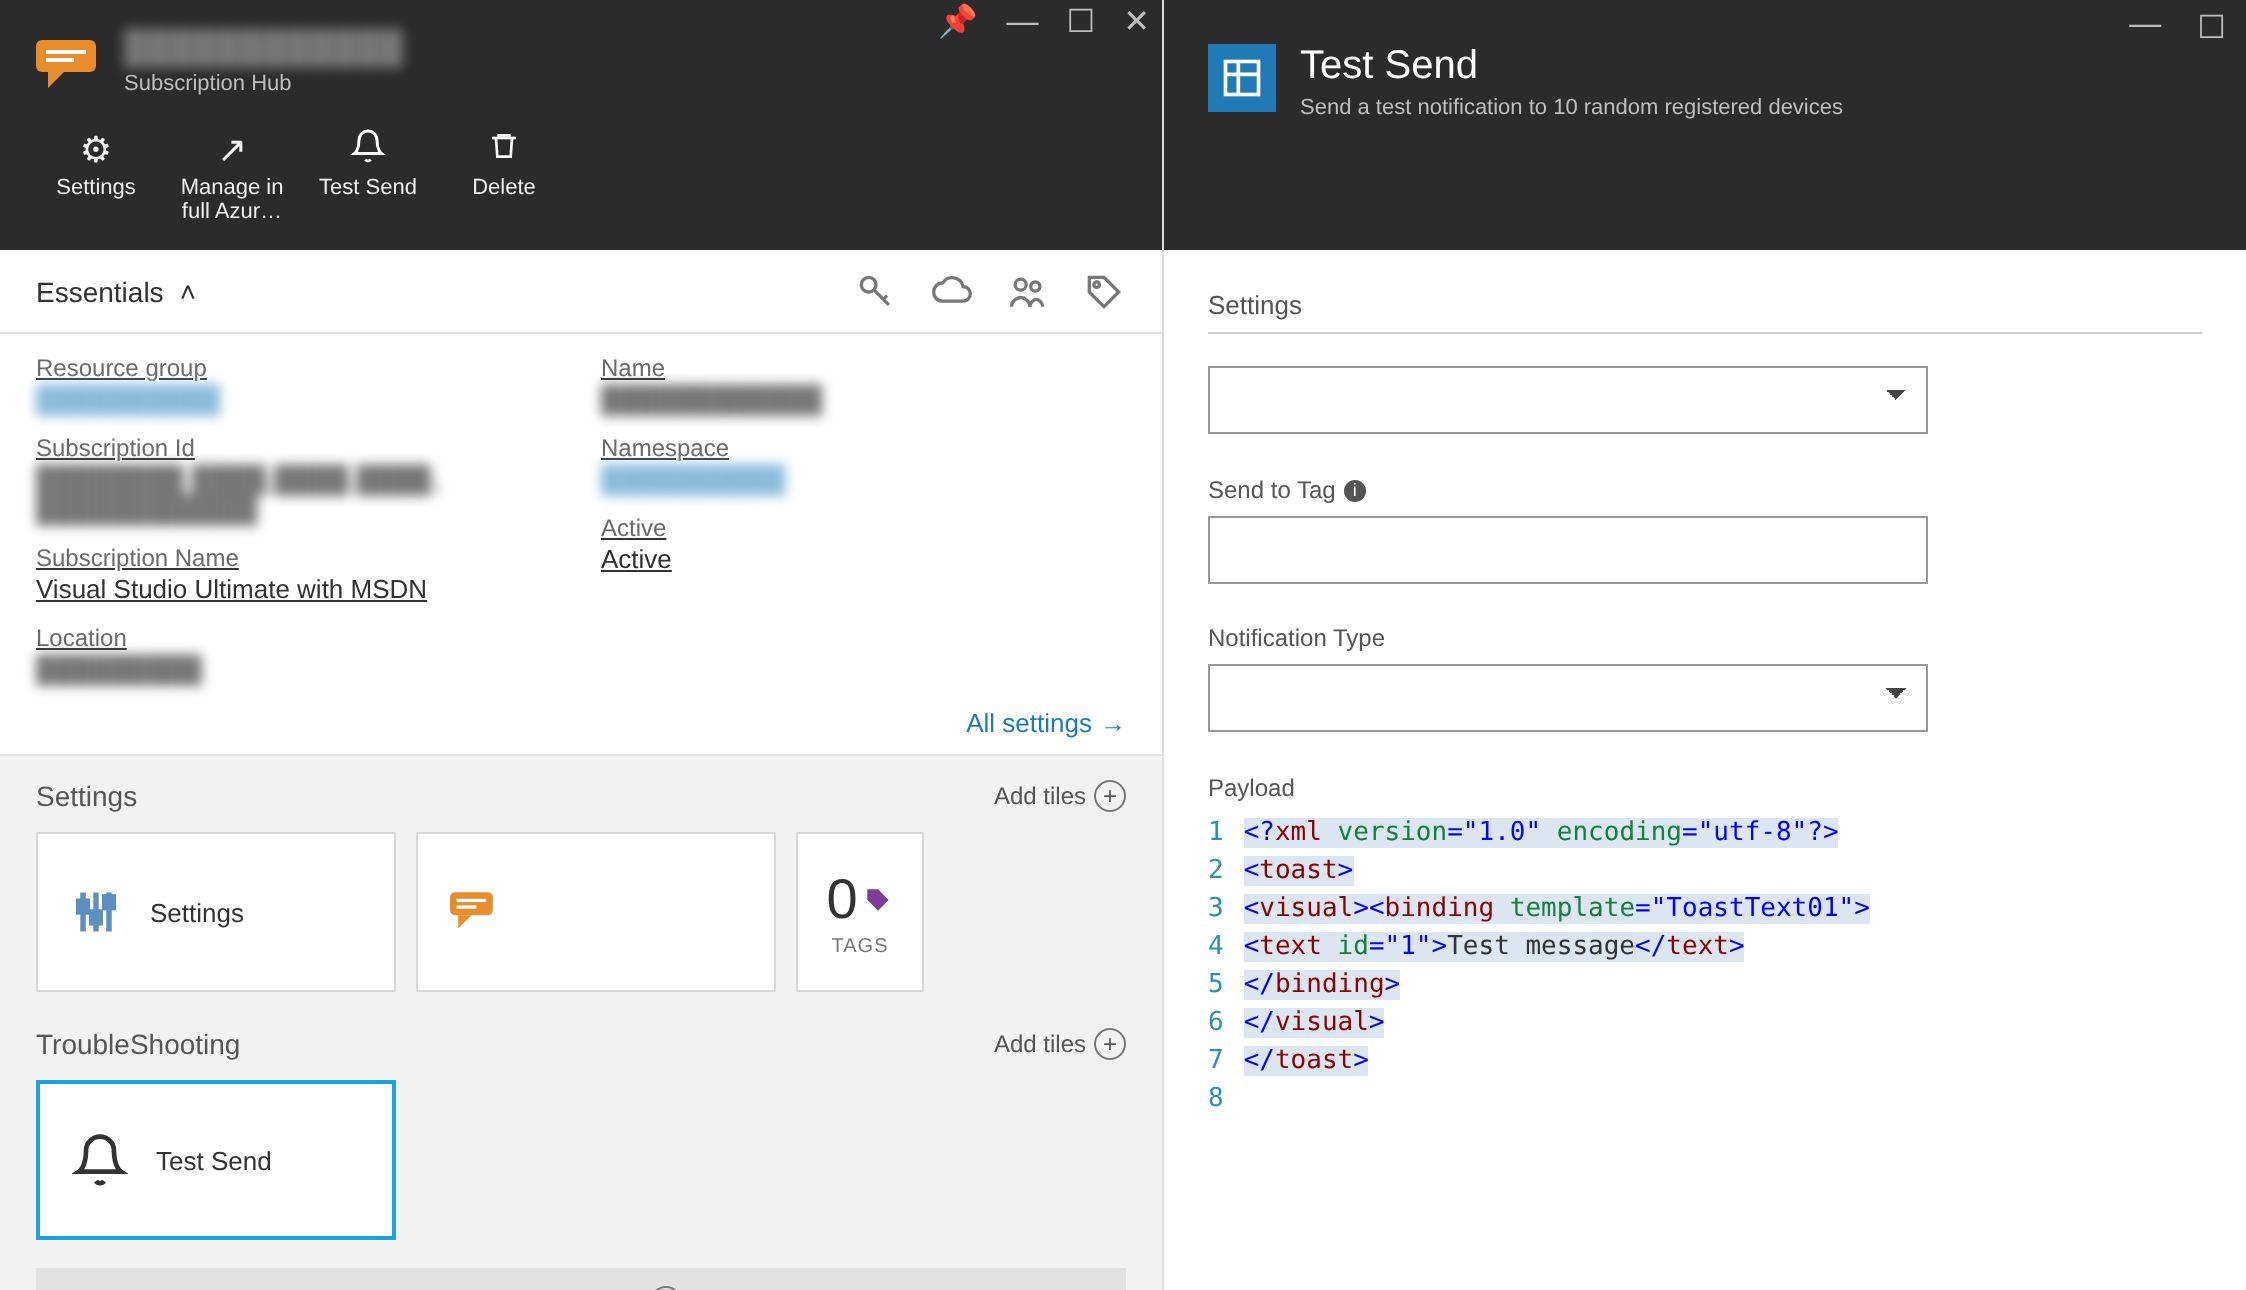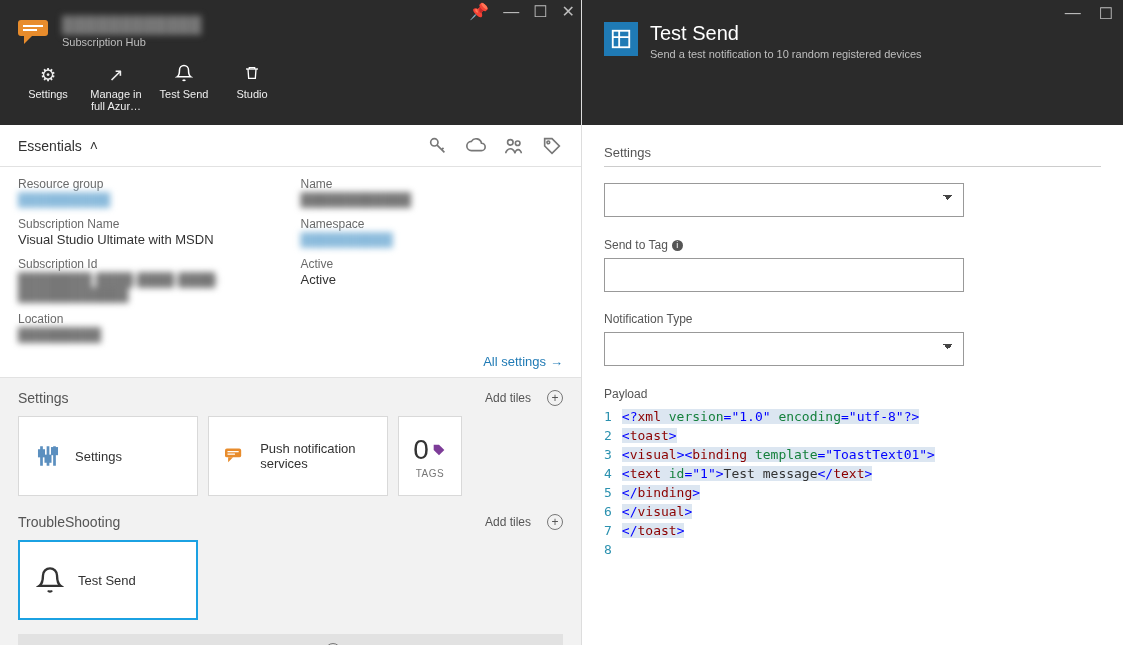--- a/index.html
+++ b/index.html
@@ -103,21 +103,21 @@
     padding: 10px 18px 8px 18px;
     border-bottom:1px solid #e2e2e2;
     display:flex;
     flex-direction:column;
   }
   .ess-cols {
     display:flex;
     gap:20px;
   }
   .ess-col { flex:1; }
-  .kv { margin-bottom:10px; }
+  .kv { margin-bottom:10px;text-decoration:underline; }
   .kv-label { font-size:12px; color:#6a6a6a; }
   .kv-value { font-size:13px; color:#323232; margin-top:1px;}
   .kv-link { color:#1f7ab5; }
   .blur { filter: blur(3px); color:#8bbbdc; }
   .gray-blur { filter: blur(3px); color:#777; }
   .all-settings {
     align-self:flex-end;
     color:#1f7ab5;
     font-size:13px;
     display:flex;align-items:center;gap:4px;
@@ -131,21 +131,21 @@
     padding:12px 18px;
     overflow:auto;
   }
   .section-header {
     display:flex;justify-content:space-between;align-items:center;
     margin-bottom:10px;
     color:#555;
   }
   .section-title { font-size:14px; color:#555;}
   .add-tiles {
-    font-size:12px;color:#555;display:flex;align-items:center;gap:16px;
+    font-size:12px;color:#555;display:flex;align-items:center;gap:4px;
     cursor:pointer;
   }
   .circle-plus {
     width:16px;height:16px;border:1px solid #777;border-radius:50%;
     display:inline-flex;align-items:center;justify-content:center;
     font-size:12px;line-height:1;color:#555;
   }
   .tile-row { display:flex; gap:10px; }
   .tile {
     background:#fff;border:1px solid #d9d9d9;
@@ -288,21 +288,21 @@
         <span>Test Send</span>
       </div>
       <div class="tool-btn">
         <span class="tool-icon">
           <svg width="16" height="18" viewBox="0 0 24 24" fill="none" stroke="#fff" stroke-width="2" style="margin:0 auto;">
               <path d="M3 6h18"></path>
               <path d="M8 6V4h8v2"></path>
               <path d="M6 6l1 14h10l1-14"></path>
             </svg>
         </span>
-        <span>Studio</span>
+        <span>Delete</span>
       </div>
     </div>
   </div>
 
   <div class="essentials-bar">
     <div class="ess-left">
       <span>Essentials</span>
       <span>˄</span>
     </div>
     <div class="ess-icons">
@@ -328,26 +328,26 @@
   </div>
 
   <div class="essentials-body">
     <div class="ess-cols">
       <div class="ess-col">
         <div class="kv">
           <div class="kv-label">Resource group</div>
           <div class="kv-value kv-link blur">██████████</div>
         </div>
         <div class="kv">
+          <div class="kv-label">Subscription Id</div>
+          <div class="kv-value gray-blur">████████-████-████-████-████████████</div>
+        </div>
+        <div class="kv">
           <div class="kv-label">Subscription Name</div>
           <div class="kv-value">Visual Studio Ultimate with MSDN</div>
-        </div>
-        <div class="kv">
-          <div class="kv-label">Subscription Id</div>
-          <div class="kv-value gray-blur">████████-████-████-████-████████████</div>
         </div>
         <div class="kv">
           <div class="kv-label">Location</div>
           <div class="kv-value gray-blur">█████████</div>
         </div>
       </div>
       <div class="ess-col">
         <div class="kv">
           <div class="kv-label">Name</div>
           <div class="kv-value gray-blur">████████████</div>
@@ -387,21 +387,20 @@
           </svg>
         <span class="tile-label">Settings</span>
       </div>
       <div class="tile w180">
         <svg width="28" height="24" viewBox="0 0 34 28">
             <rect x="0" y="2" width="26" height="14" rx="3" fill="#e88c2c"></rect>
             <path d="M5 16 L5 24 L13 16 Z" fill="#e88c2c"></path>
             <rect x="4" y="6" width="18" height="2" fill="#fff"></rect>
             <rect x="4" y="10" width="12" height="2" fill="#fff"></rect>
           </svg>
-        <span class="tile-label">Push notification services</span>
       </div>
       <div class="tile w60">
         <div style="display:flex;align-items:center;gap:2px;">
           <span class="big">0</span>
           <svg width="16" height="16" viewBox="0 0 24 24" fill="#7d3c98">
               <path d="M4 4h8l8 8-8 8-8-8V4z"></path>
             </svg>
         </div>
         <span class="caption">TAGS</span>
       </div>

